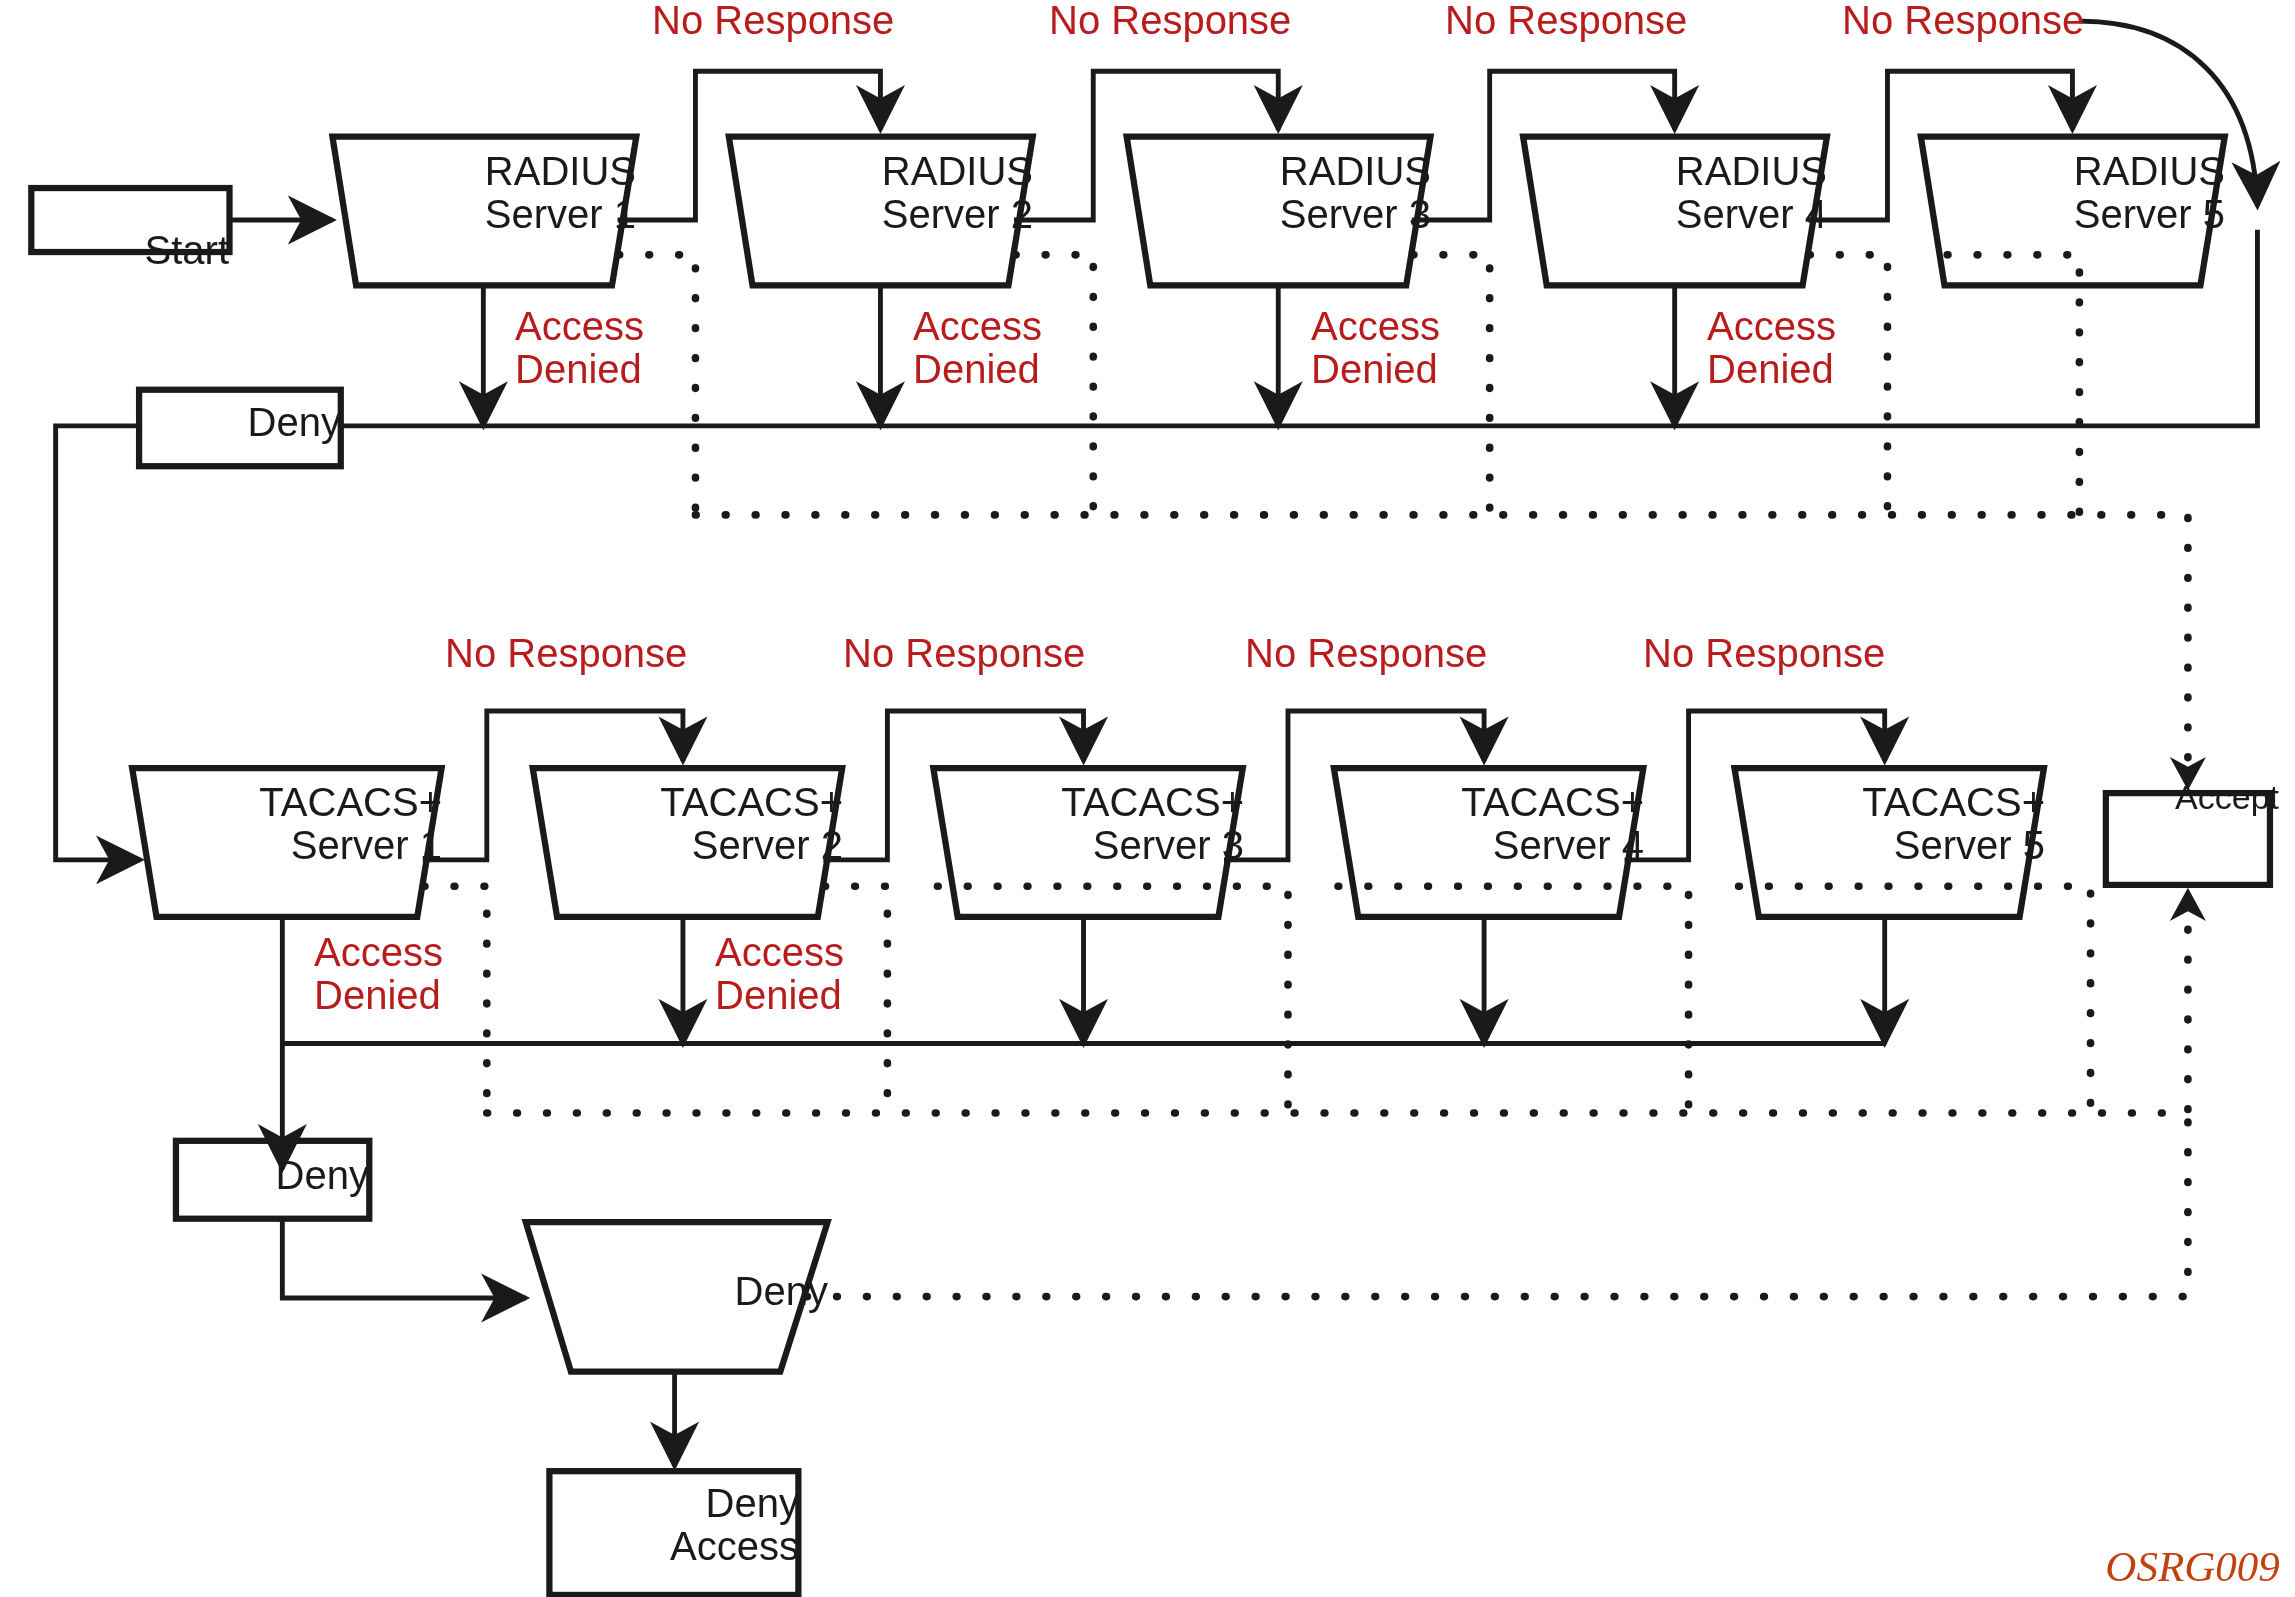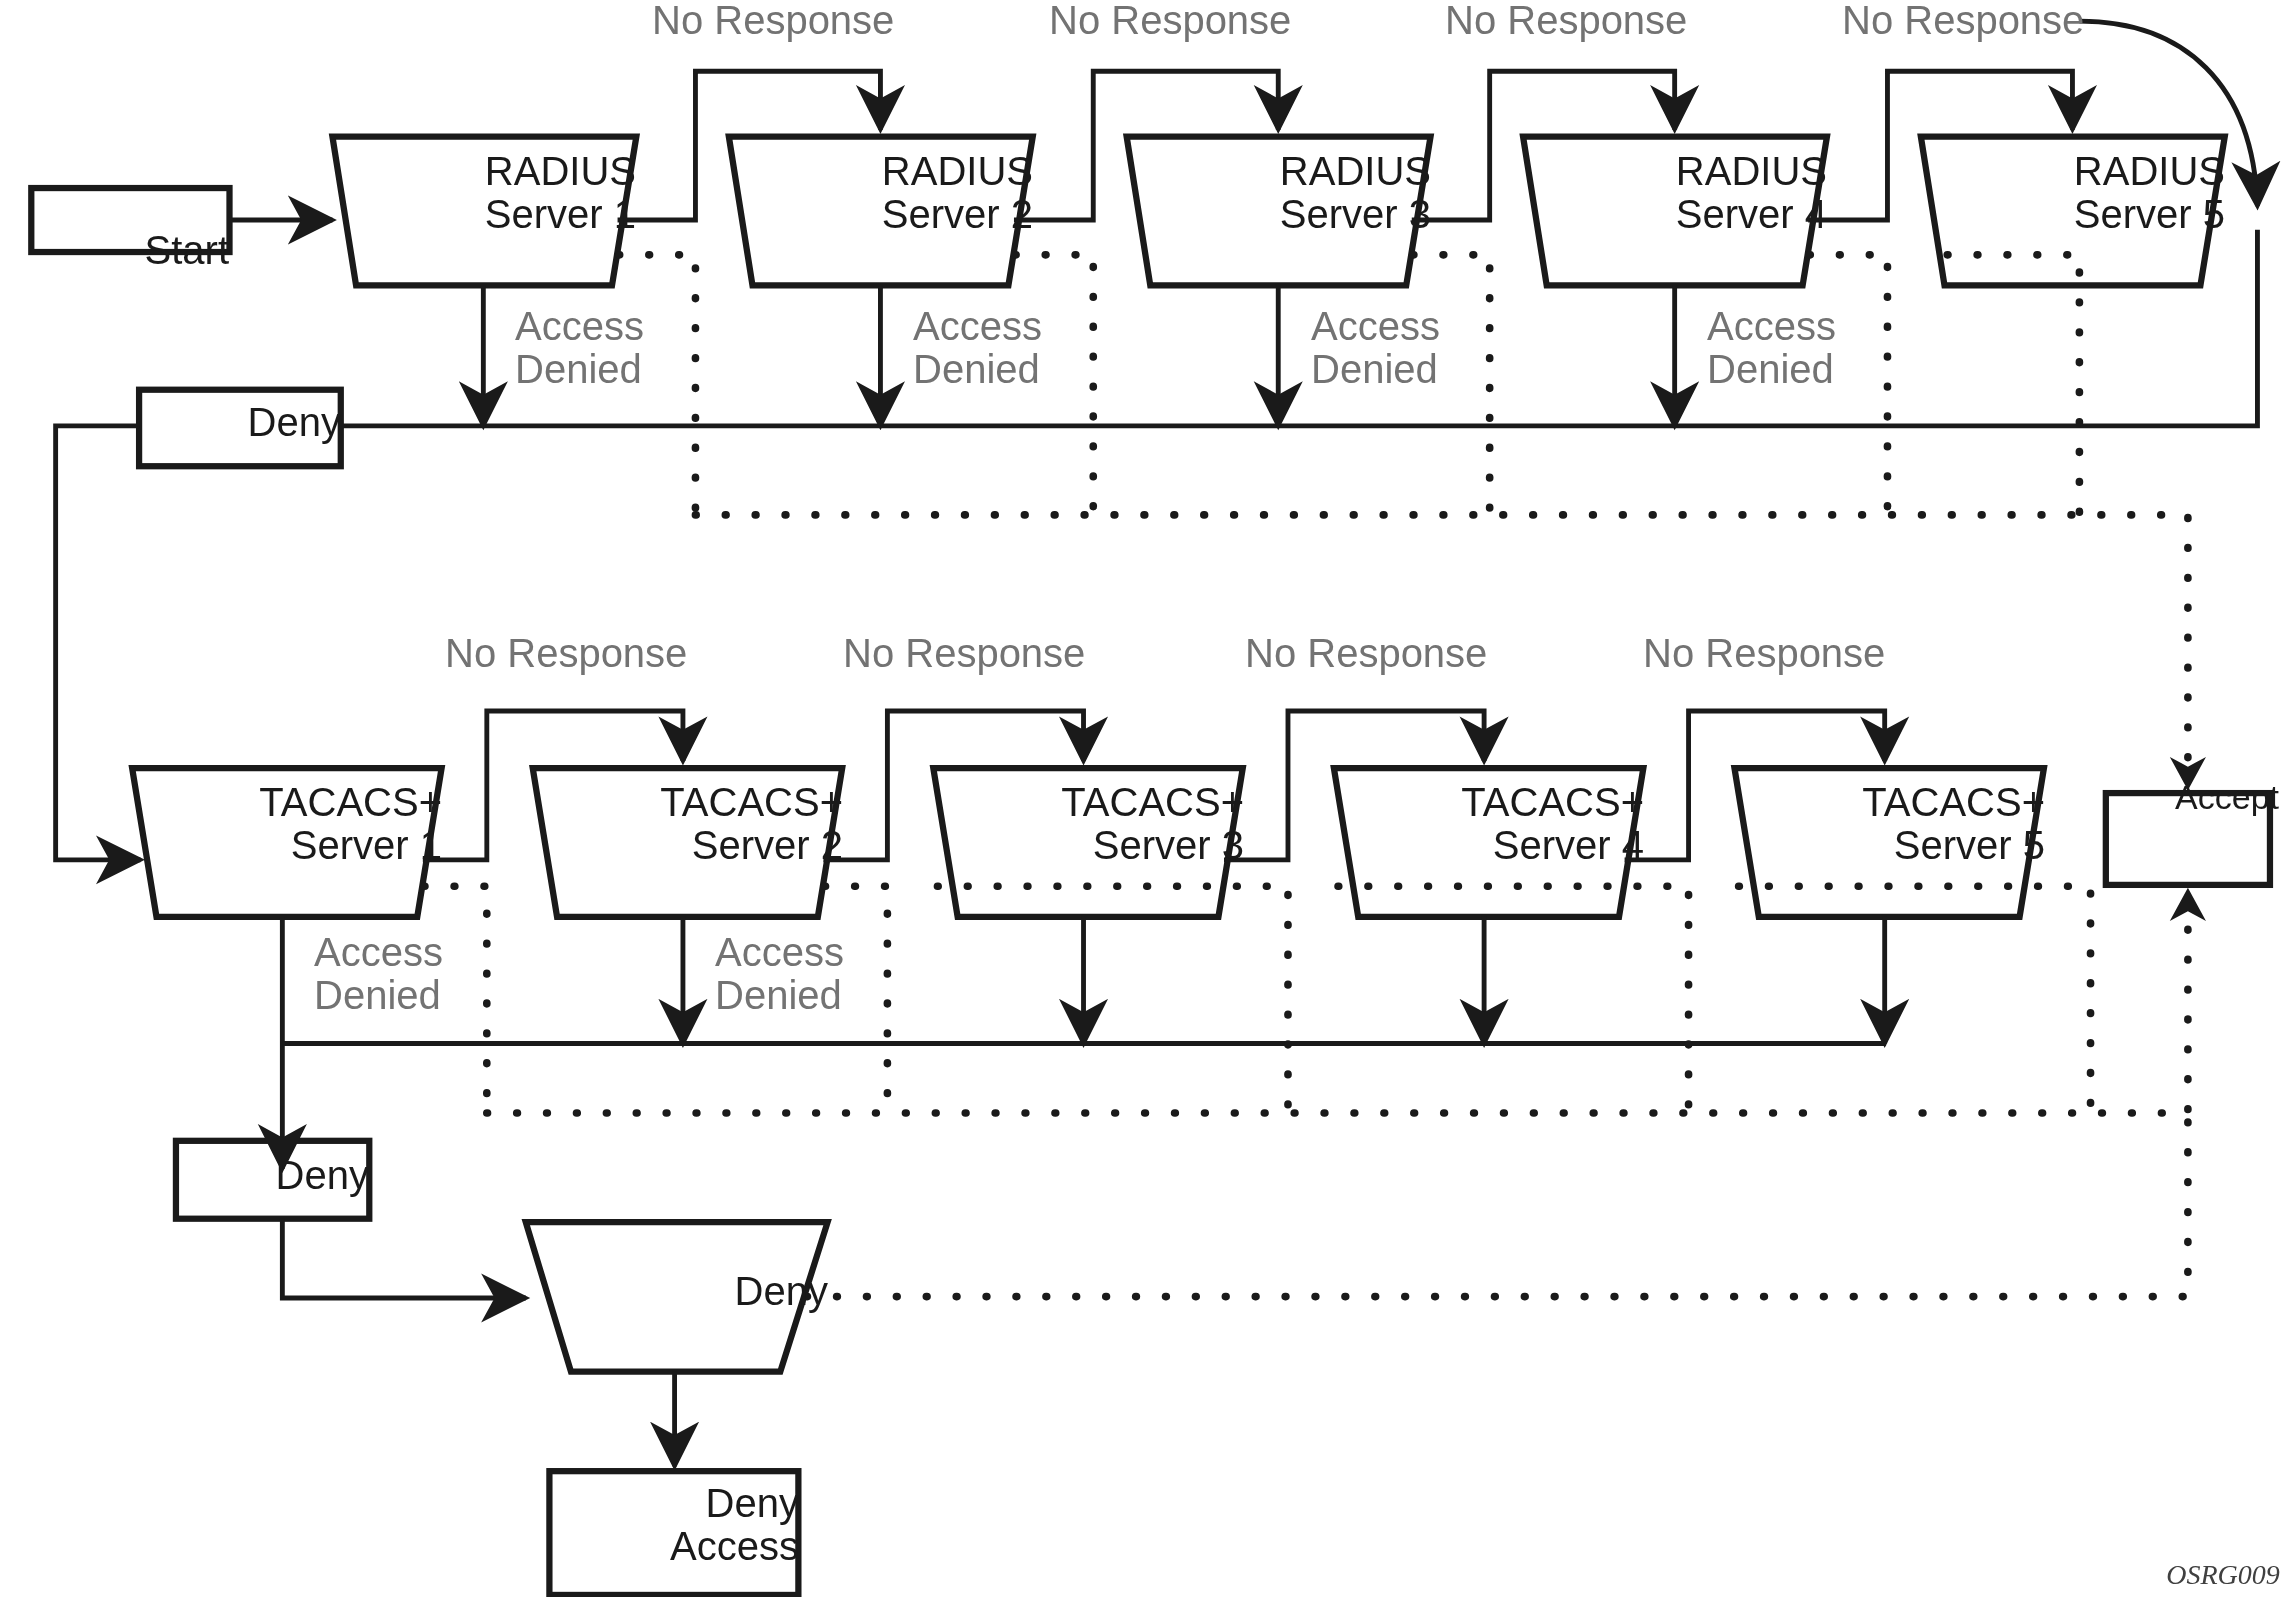--- a/index.html
+++ b/index.html
@@ -33,31 +33,31 @@
     line-height: 1.07;
     color: #1a1a1a;
     white-space: pre-line;
     pointer-events: none;
   }
   .edge-label {
     position: absolute;
     font-family: "Liberation Sans", sans-serif;
     font-size: 40px;
     line-height: 1.07;
-    color: #737373;
+    color: #b91c1c;
     white-space: pre-line;
   }
   .figure-id {
     position: absolute;
     right: 15.3px;
     bottom: 7px;
     font-family: "Liberation Serif", serif;
     font-style: italic;
-    font-size: 28px;
-    color: #404040;
+    font-size: 43px;
+    color: #c2410c;
   }
 </style>
 </head>
 <body>
 
 <div id="stage">
 
   <svg id="flow-svg" viewBox="0 0 3300 2297">
     <defs>
       <marker id="arrow" viewBox="0 0 12 12" refX="10" refY="6" markerWidth="11" markerHeight="11" orient="auto-start-reverse">

